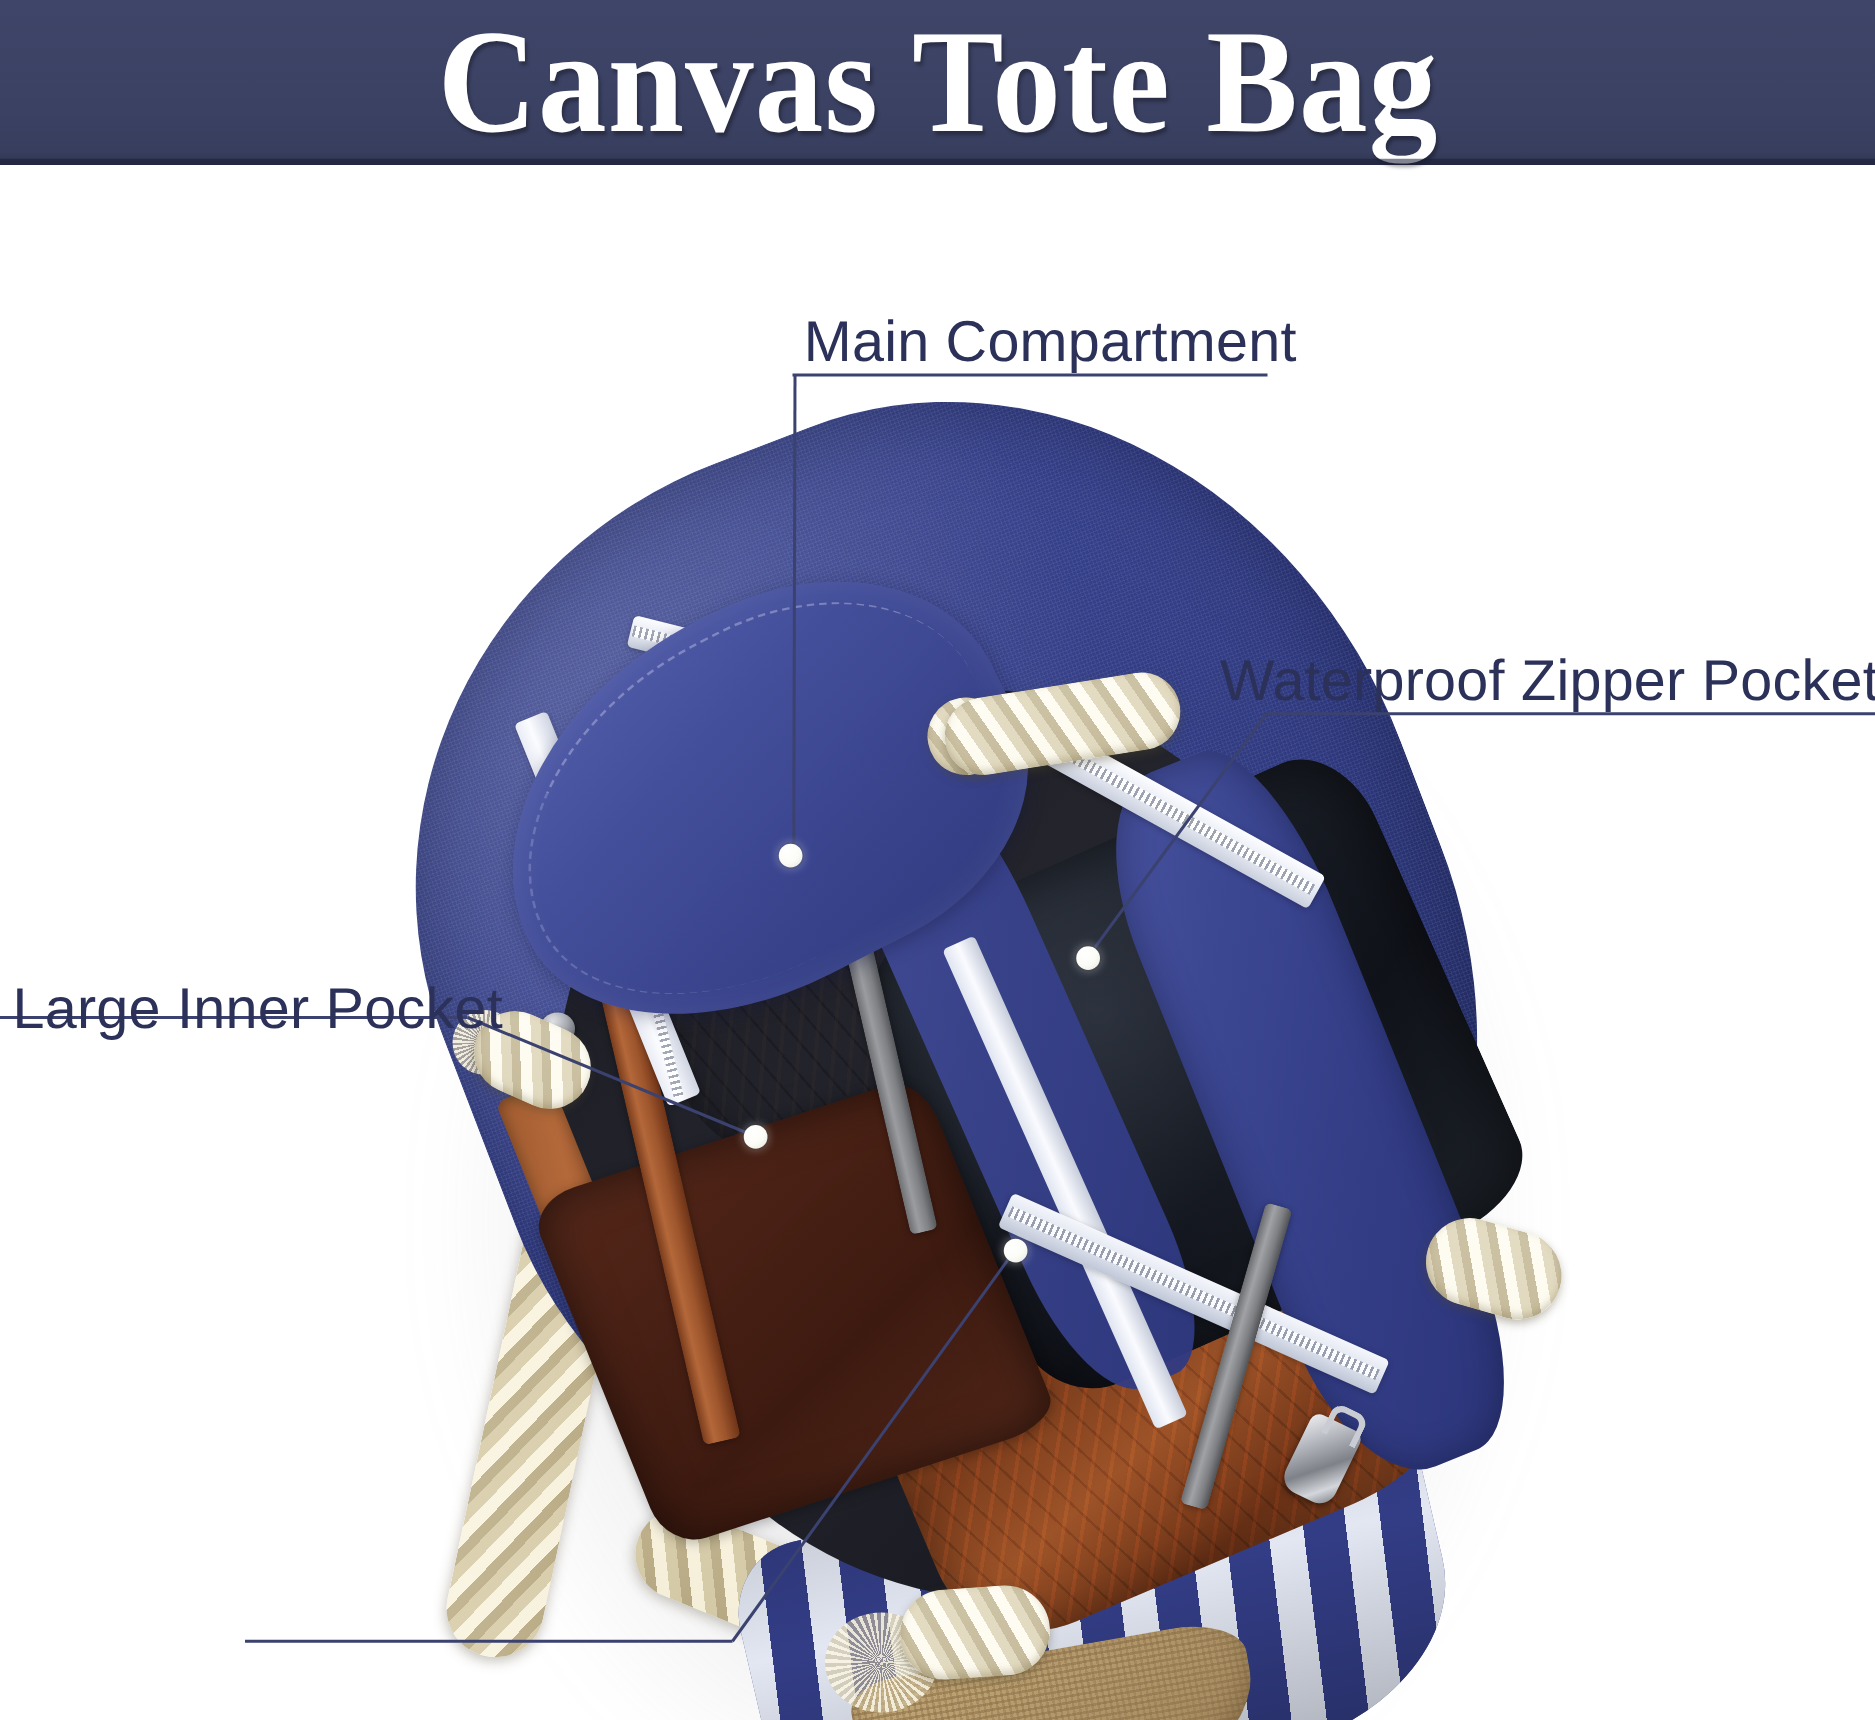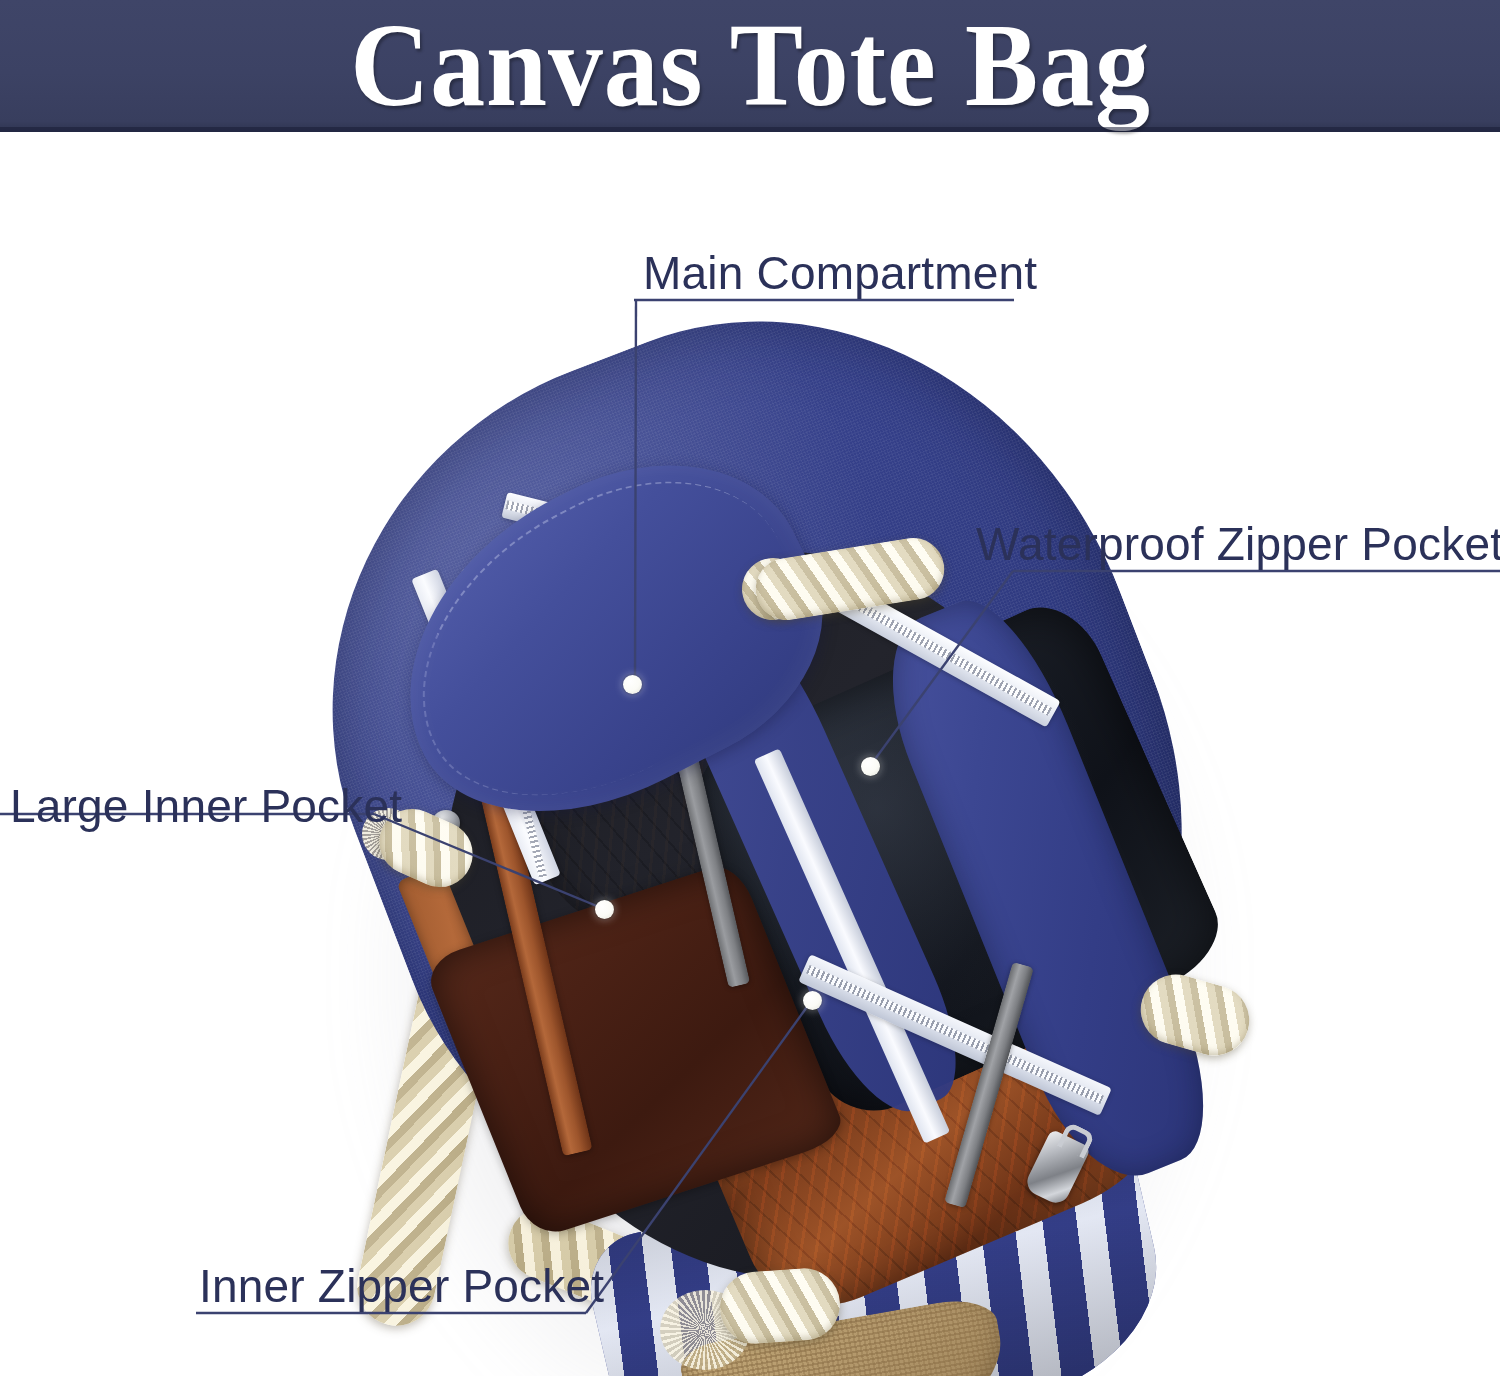--- a/index.html
+++ b/index.html
@@ -494,19 +494,18 @@
         <line x1="586" y1="1313" x2="812" y2="1000"></line>
       </g>
   </svg>
 
   <div class="callout-label" style="left:643px; top:249px;">Main Compartment</div>
 
   <div class="callout-label" style="left:976px; top:520px;text-align:right;">Waterproof Zipper Pocket</div>
 
   <div class="callout-label" style="left:10px; top:763px;margin-top:19px;">Large Inner Pocket</div>
 
-  <div class="callout-label" style="left:199px; top:1262px;">Inner Zipper Pocket</div>
 
   <div class="dot" style="left:623px; top:675px;"></div>
   <div class="dot" style="left:861px; top:757px;"></div>
   <div class="dot" style="left:595px; top:900px;"></div>
   <div class="dot" style="left:803px; top:991px;"></div>
 </div>
 
 </body></html>

